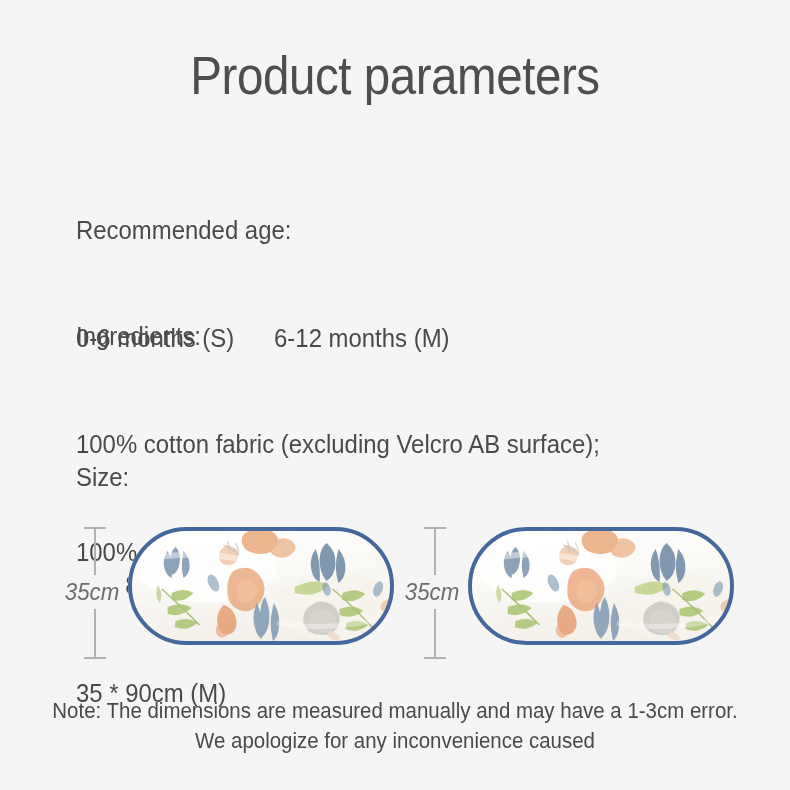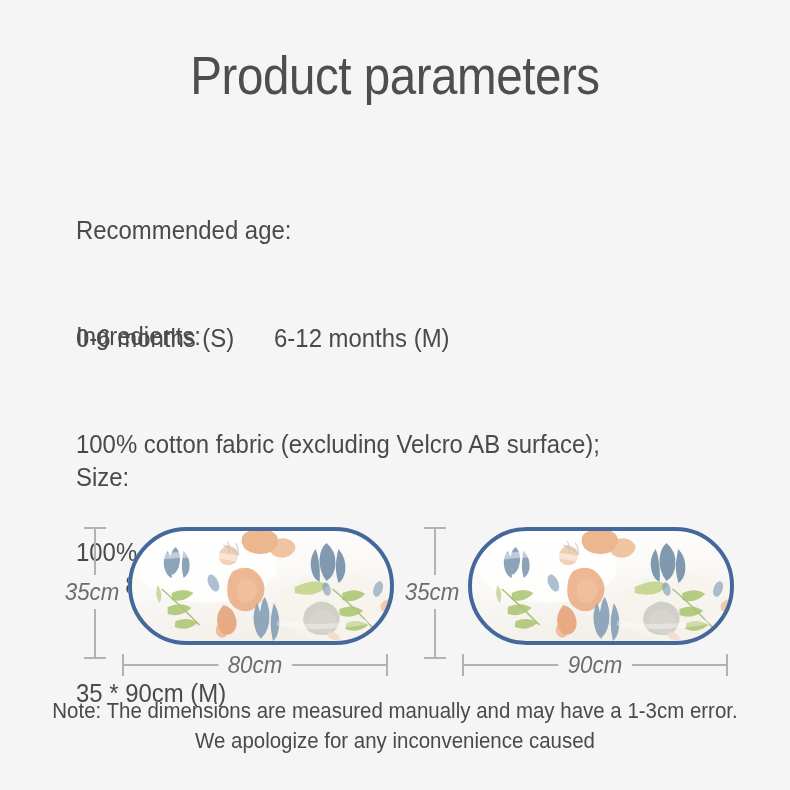--- a/index.html
+++ b/index.html
@@ -282,26 +282,20 @@
 
           <path d="M258 74 q12 -6 18 4 q-8 12 -20 6 q-4 -6 2 -10z" fill="#e9ab80" opacity="0.55"></path>
 
           <path d="M10 34 q60 -14 120 2" stroke="#ffffff" stroke-width="6" fill="none" opacity="0.45"></path>
           <path d="M150 96 q60 10 116 -8" stroke="#ffffff" stroke-width="5" fill="none" opacity="0.35"></path>
         </g>
         <rect x="2" y="2" width="264" height="114" rx="57" ry="57" fill="none" stroke="#45689c" stroke-width="4"></rect>
       </svg>
     </div>
 
-    <div class="dim-h">
-      <div class="dim-h-line"></div>
-      <div class="cap cap-l"></div>
-      <div class="cap cap-r"></div>
-      <div class="dim-h-label">80cm</div>
-    </div>
   </div>
 
   <div class="diagram" id="diagram-m">
     <div class="dim-v"></div>
     <div class="dim-v-label">35cm</div>
 
     <div class="pillow-wrap">
       <svg class="pillow-svg" viewBox="0 0 268 118" preserveAspectRatio="none">
         <defs>
           <clipPath id="clipM">
@@ -375,25 +369,19 @@
             <ellipse cx="200" cy="62" rx="4" ry="7" transform="rotate(-15 200 62)"></ellipse>
           </g>
           <path d="M258 74 q12 -6 18 4 q-8 12 -20 6 q-4 -6 2 -10z" fill="#e9ab80" opacity="0.55"></path>
           <path d="M10 34 q60 -14 120 2" stroke="#ffffff" stroke-width="6" fill="none" opacity="0.45"></path>
           <path d="M150 96 q60 10 116 -8" stroke="#ffffff" stroke-width="5" fill="none" opacity="0.35"></path>
         </g>
         <rect x="2" y="2" width="264" height="114" rx="57" ry="57" fill="none" stroke="#45689c" stroke-width="4"></rect>
       </svg>
     </div>
 
-    <div class="dim-h">
-      <div class="dim-h-line"></div>
-      <div class="cap cap-l"></div>
-      <div class="cap cap-r"></div>
-      <div class="dim-h-label">90cm</div>
-    </div>
   </div>
 </div>
 
 <div class="note">
   <div class="note-line">Note: The dimensions are measured manually and may have a 1-3cm error.</div>
   <div class="note-line">We apologize for any inconvenience caused</div>
 </div>
 
 </body></html>

